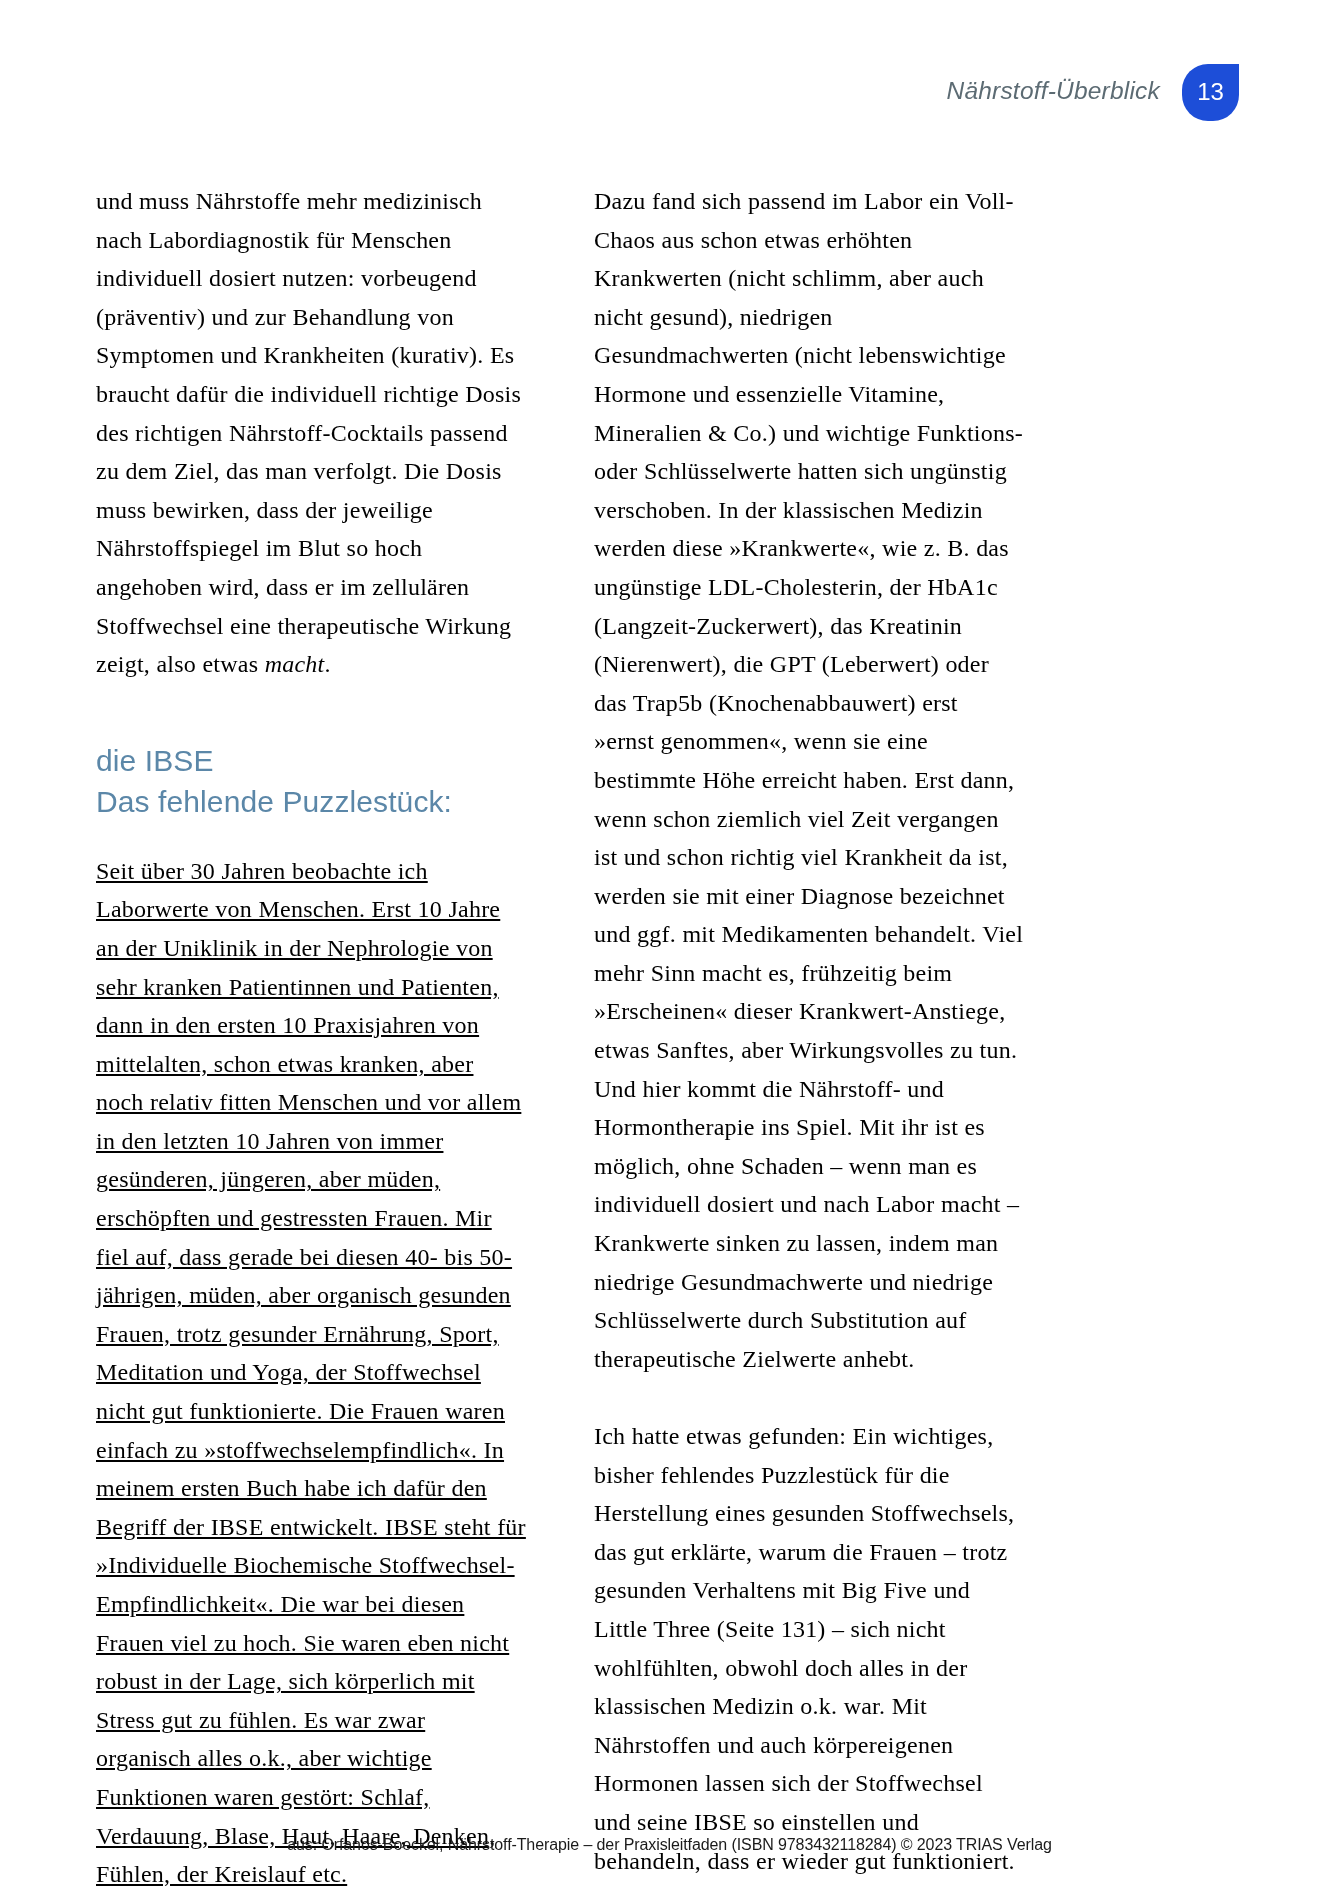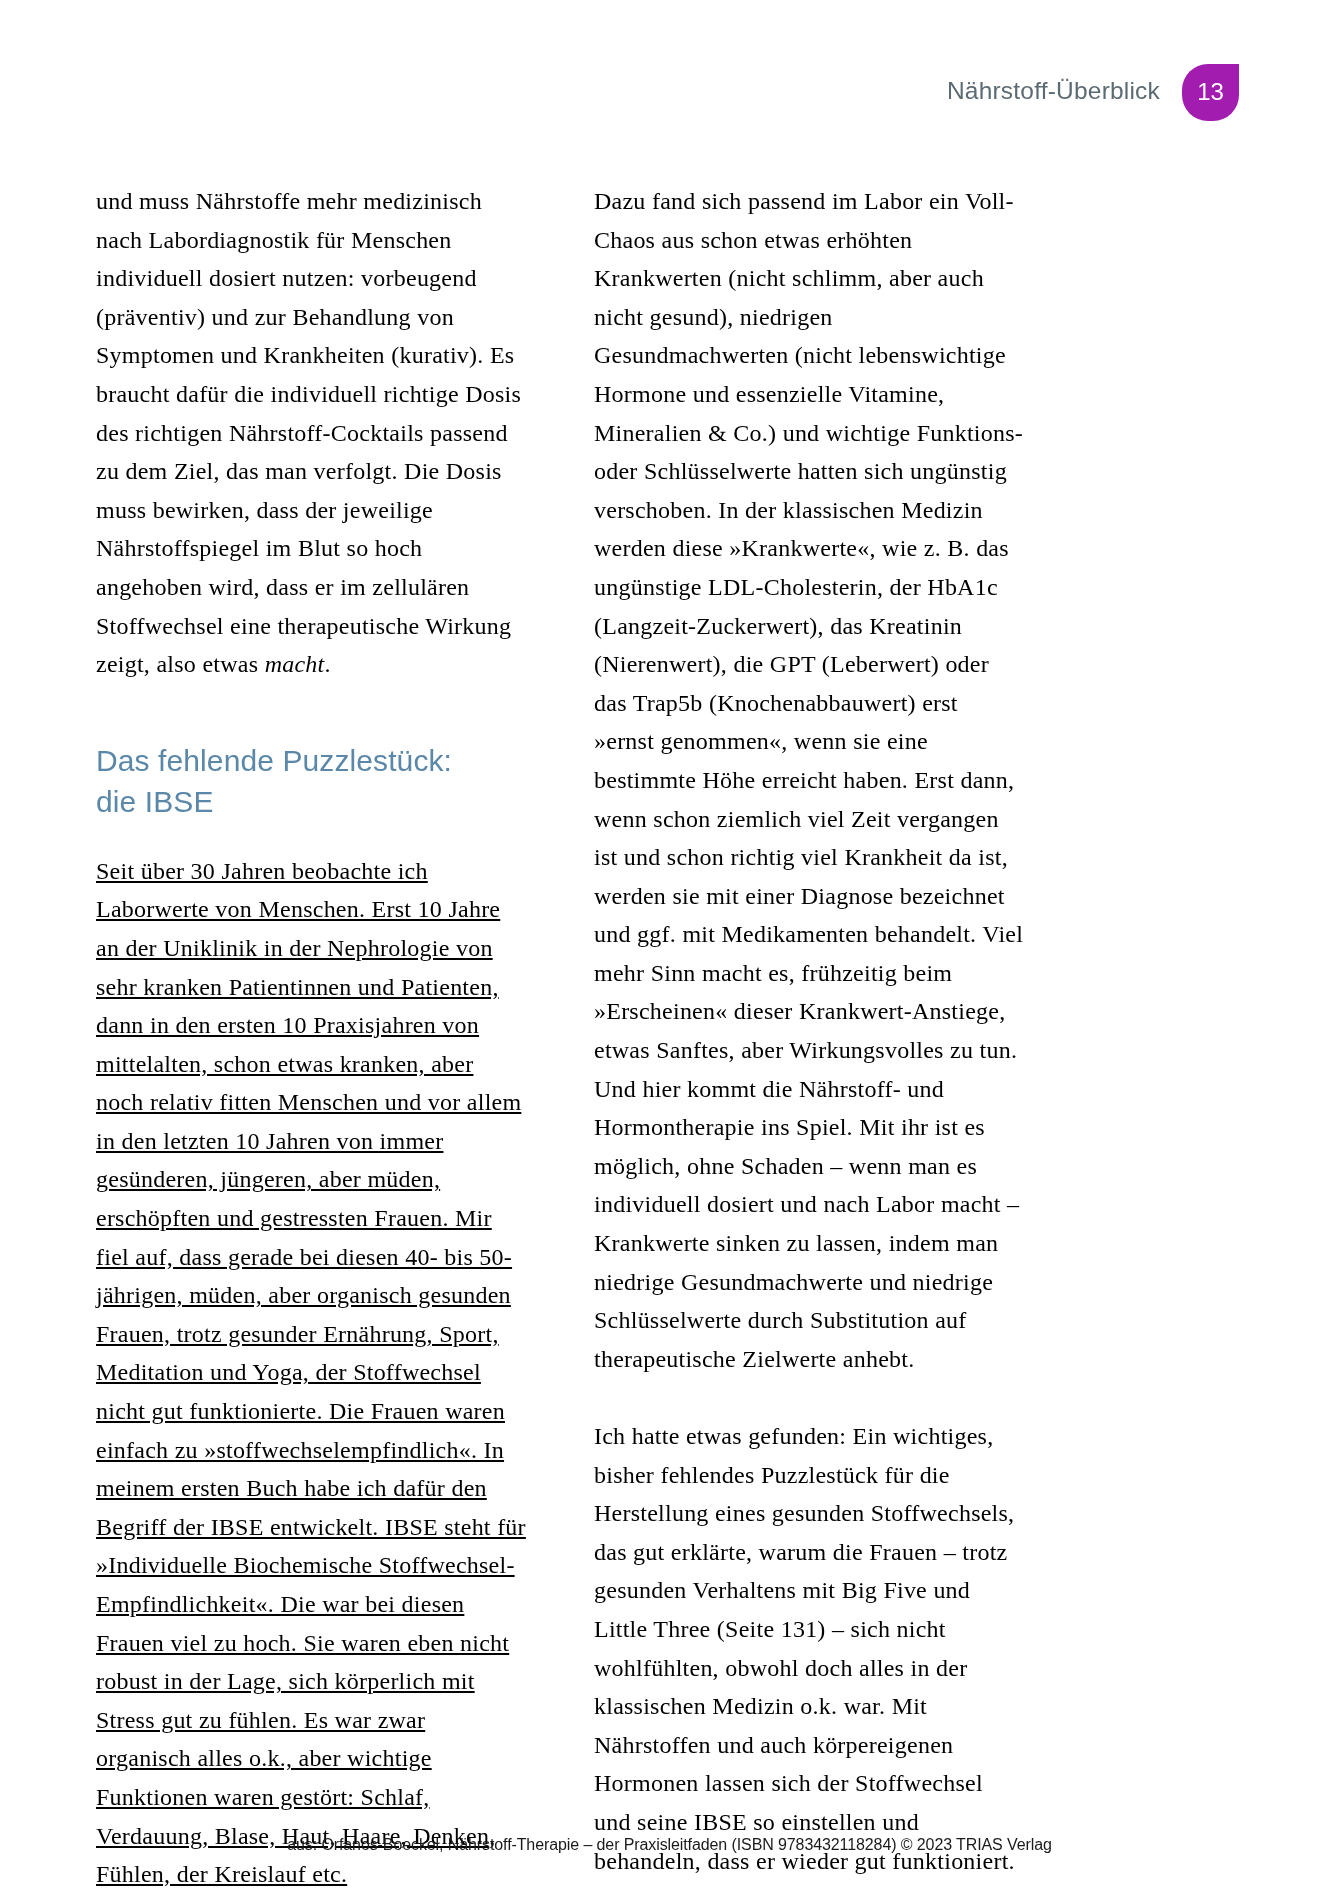--- a/index.html
+++ b/index.html
@@ -36,25 +36,26 @@
     height: 60px;
   }
   .running-head-title {
     font-family: "Liberation Sans", "DejaVu Sans", sans-serif;
     font-size: 24.5px;
     letter-spacing: 0.2px;
     color: #5c6b73;
     white-space: nowrap;
     line-height: 1;
     padding-bottom: 2px;
+    font-style: italic;
   }
   .page-badge {
     width: 57px;
     height: 57px;
-    background: #a21caf;
+    background: #1d4ed8;
     border-radius: 26px 0 26px 26px;
     display: flex;
     align-items: center;
     justify-content: center;
     color: #ffffff;
     font-family: "Liberation Sans", "DejaVu Sans", sans-serif;
     font-size: 24px;
     line-height: 1;
     padding-bottom: 1px;
     box-sizing: border-box;
@@ -123,22 +124,22 @@
     <div class="running-head-title">Nährstoff-Überblick</div>
     <div class="page-badge">13</div>
   </div>
 
   <div class="columns">
 
     <div class="col col-left">
       <p class="body"><span>und muss Nährstoffe mehr medizinisch nach Labordiagnostik für Menschen individuell dosiert nutzen: vorbeugend (präventiv) und zur Behandlung von Symptomen und Krankheiten (kurativ). Es braucht dafür die individuell richtige Dosis des richtigen Nährstoff-Cocktails passend zu dem Ziel, das man verfolgt. Die Dosis muss bewirken, dass der jeweilige Nährstoffspiegel im Blut so hoch angehoben wird, dass er im zellulären Stoffwechsel eine therapeutische Wirkung zeigt, also etwas </span><em class="ital">macht</em><span>.</span></p>
 
       <h2 class="section-heading">
+          <span class="hl2">die IBSE</span>
           <span class="hl2">Das fehlende Puzzlestück:</span>
-          <span class="hl2">die IBSE</span>
         </h2>
 
       <p class="body tight-follow">Seit über 30 Jahren beobachte ich Laborwerte von Menschen. Erst 10 Jahre an der Uniklinik in der Nephrologie von sehr kranken Patientinnen und Patienten, dann in den ersten 10 Praxisjahren von mittelalten, schon etwas kranken, aber noch relativ fitten Menschen und vor allem in den letzten 10 Jahren von immer gesünderen, jüngeren, aber müden, erschöpften und gestressten Frauen. Mir fiel auf, dass gerade bei diesen 40- bis 50-jährigen, müden, aber organisch gesunden Frauen, trotz gesunder Ernährung, Sport, Meditation und Yoga, der Stoffwechsel nicht gut funktionierte. Die Frauen waren einfach zu »stoffwechselempfindlich«. In meinem ersten Buch habe ich dafür den Begriff der IBSE entwickelt. IBSE steht für »Individuelle Biochemische Stoffwechsel-Empfindlichkeit«. Die war bei diesen Frauen viel zu hoch. Sie waren eben nicht robust in der Lage, sich körperlich mit Stress gut zu fühlen. Es war zwar organisch alles o.k., aber wichtige Funktionen waren gestört: Schlaf, Verdauung, Blase, Haut, Haare, Denken, Fühlen, der Kreislauf etc.</p>
     </div>
 
     <div class="col col-right">
       <p class="body">Dazu fand sich passend im Labor ein Voll-Chaos aus schon etwas erhöhten Krankwerten (nicht schlimm, aber auch nicht gesund), niedrigen Gesundmachwerten (nicht lebenswichtige Hormone und essenzielle Vitamine, Mineralien &amp; Co.) und wichtige Funktions- oder Schlüsselwerte hatten sich ungünstig verschoben. In der klassischen Medizin werden diese »Krankwerte«, wie z. B. das ungünstige LDL-Cholesterin, der HbA1c (Langzeit-Zuckerwert), das Kreatinin (Nierenwert), die GPT (Leberwert) oder das Trap5b (Knochenabbauwert) erst »ernst genommen«, wenn sie eine bestimmte Höhe erreicht haben. Erst dann, wenn schon ziemlich viel Zeit vergangen ist und schon richtig viel Krankheit da ist, werden sie mit einer Diagnose bezeichnet und ggf. mit Medikamenten behandelt. Viel mehr Sinn macht es, frühzeitig beim »Erscheinen« dieser Krankwert-Anstiege, etwas Sanftes, aber Wirkungsvolles zu tun. Und hier kommt die Nährstoff- und Hormontherapie ins Spiel. Mit ihr ist es möglich, ohne Schaden – wenn man es individuell dosiert und nach Labor macht – Krankwerte sinken zu lassen, indem man niedrige Gesundmachwerte und niedrige Schlüsselwerte durch Substitution auf therapeutische Zielwerte anhebt.</p>
 
       <p class="body">Ich hatte etwas gefunden: Ein wichtiges, bisher fehlendes Puzzlestück für die Herstellung eines gesunden Stoffwechsels, das gut erklärte, warum die Frauen – trotz gesunden Verhaltens mit Big Five und Little Three (Seite 131) – sich nicht wohlfühlten, obwohl doch alles in der klassischen Medizin o.k. war. Mit Nährstoffen und auch körpereigenen Hormonen lassen sich der Stoffwechsel und seine IBSE so einstellen und behandeln, dass er wieder gut funktioniert. Wie genau das mit den Nährstoffen gezielt geht, erkläre ich in diesem Buch.</p>
     </div>

